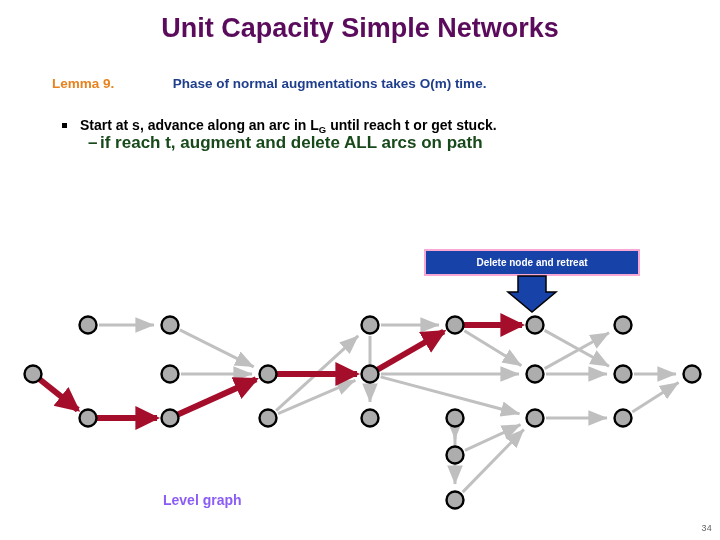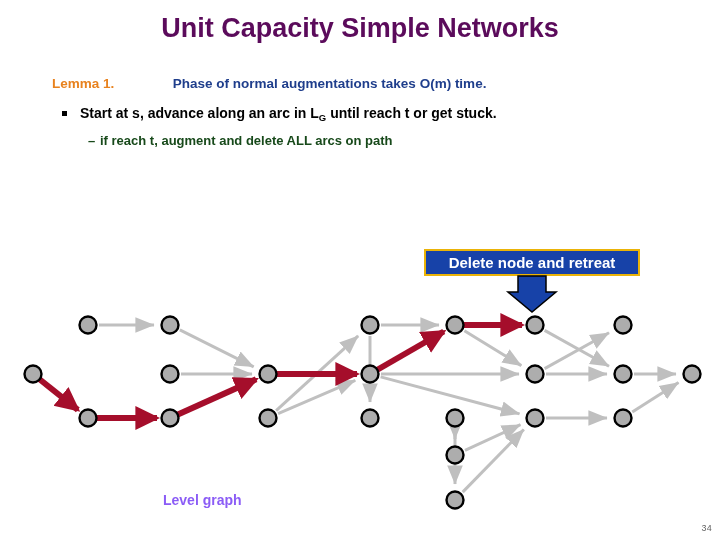--- a/index.html
+++ b/index.html
@@ -43,66 +43,66 @@
     font-size: 13.5px;
     font-weight: bold;
     white-space: nowrap;
   }
   .lemma-label { color: #E8821E; }
   .lemma-text  { color: #1F3E8C; margin-left: 44px; }
 
   #bullet1 {
     position: absolute;
     left: 62px;
-    top: 105px;
+    top: 117px;
     font-size: 14px;
     font-weight: bold;
     color: #000000;
     white-space: nowrap;
   }
   #bullet1 .sq {
     display: inline-block;
     width: 5px;
     height: 5px;
     background: #000000;
     vertical-align: 2px;
     margin-right: 13px;
   }
   #bullet1 sub {
     font-size: 9.5px;
     vertical-align: -3px;
   }
   .subbullet {
     position: absolute;
     left: 88px;
-    font-size: 13px;
+    font-size: 17px;
     font-weight: bold;
     color: #17491A;
     white-space: nowrap;
   }
   #sub1 { top: 133px; }
   #sub2 { top: 158px; }
   .dash {
     display: inline-block;
     width: 8px;
     color: #17491A;
     margin-right: 4px;
   }
   
   #callout {
     position: absolute;
     left: 424px;
     top: 249px;
     width: 216px;
     height: 27px;
     background: #1742A8;
-    border: 2px solid #eab308;
+    border: 2px solid #f9a8d4;
     box-sizing: border-box;
     color: #ffffff;
-    font-size: 15px;
+    font-size: 10px;
     font-weight: bold;
     display: flex;
     align-items: center;
     justify-content: center;
     white-space: nowrap;
   }
   
   #graph {
     position: absolute;
     left: 0;
@@ -129,21 +129,21 @@
   }
 </style>
 </head>
 <body>
 
 <div id="slide">
 
   <div id="title">Unit Capacity Simple Networks</div>
 
   <div id="lemma-line">
-    <span class="lemma-label">Lemma 1.</span>
+    <span class="lemma-label">Lemma 9.</span>
     <span style="display:inline-block;width:7px"></span>
     <span class="lemma-text">Phase of normal augmentations takes O(m) time.</span>
   </div>
 
   <div id="bullet1">
     <span class="sq"></span><span>Start at s, advance along an arc in L</span><sub>G</sub><span> until reach t or get stuck.</span>
   </div>
 
   <div class="subbullet" id="sub1">
     <span class="dash">–</span><span>if reach t, augment and delete ALL arcs on path</span>

